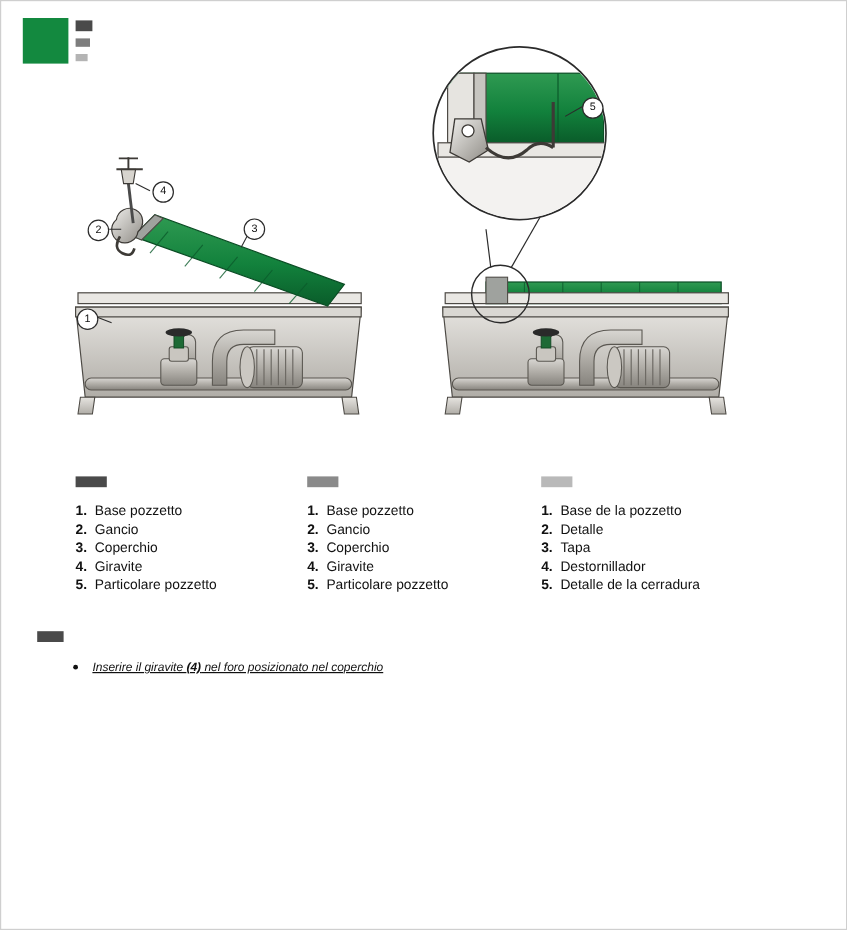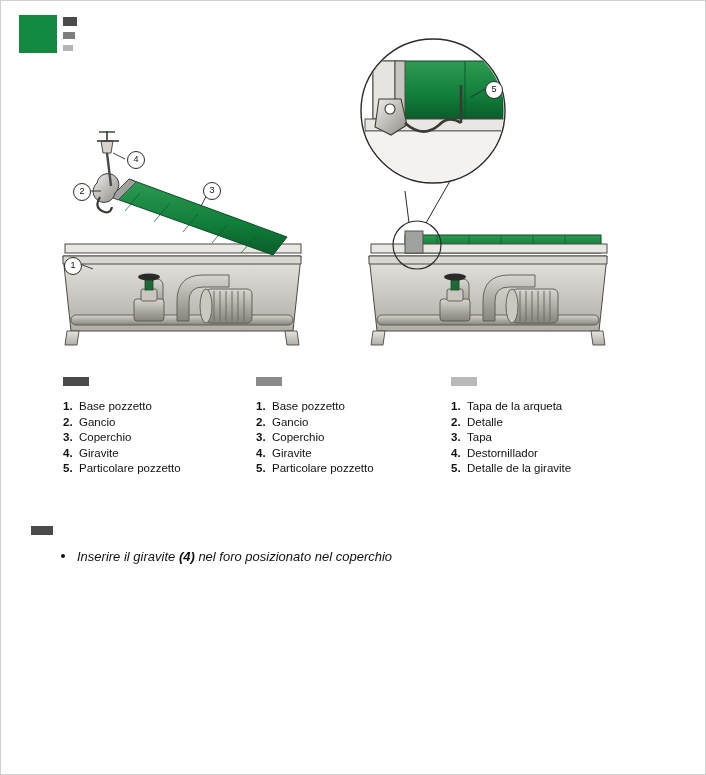--- a/index.html
+++ b/index.html
@@ -33,21 +33,21 @@
   
   .callout{
     position:absolute;
     width:16px;height:16px;border-radius:50%;
     border:1px solid #2b2b2b;background:#fff;
     font-size:9px;line-height:15px;text-align:center;color:#111;
   }
 
   
   .legend{
-    position:absolute;top:376px;left:0;width:635px;height:120px;
+    position:absolute;top:396px;left:0;width:635px;height:120px;
   }
   .legend-col{position:absolute;top:0;}
   .legend-col.c1{left:62px;}
   .legend-col.c2{left:255px;}
   .legend-col.c3{left:450px;}
   .legend-swatch{width:26px;height:9px;margin-bottom:13px;}
   .legend-swatch.s1{background:#4a4a4a;}
   .legend-swatch.s2{background:#8a8a8a;}
   .legend-swatch.s3{background:#b9b9b9;}
   .legend-list{margin:0;padding:0;list-style:none;}
@@ -59,23 +59,24 @@
 
   
   .instructions{position:absolute;left:0;top:515px;width:706px;}
   .instr-swatch{position:absolute;left:30px;top:10px;width:22px;height:9px;background:#4a4a4a;}
   .instr-list{
     position:absolute;left:52px;top:32px;width:620px;
     margin:0;padding:0 0 0 18px;list-style:none;
   }
   .instr-list li{
     position:relative;
-    font-style:italic;font-size:13px;line-height:17px;
+    font-style:italic;font-size:10px;line-height:17px;
     color:#111;margin-bottom:3px;
     padding-left:6px;
+    text-decoration:underline;
   }
   .instr-list li:before{
     content:"";position:absolute;left:-10px;top:6px;
     width:4px;height:4px;border-radius:50%;background:#111;
   }
   .instr-list li b{font-weight:bold;font-style:italic;}
 </style>
 </head>
 <body>
 
@@ -274,25 +275,25 @@
         <li><span class="num">2.</span><span>Gancio</span></li>
         <li><span class="num">3.</span><span>Coperchio</span></li>
         <li><span class="num">4.</span><span>Giravite</span></li>
         <li><span class="num">5.</span><span>Particolare pozzetto</span></li>
       </ul>
     </div>
 
     <div class="legend-col c3">
       <div class="legend-swatch s3"></div>
       <ul class="legend-list">
-        <li><span class="num">1.</span><span>Tapa de la arqueta</span></li>
+        <li><span class="num">1.</span><span>Base de la pozzetto</span></li>
         <li><span class="num">2.</span><span>Detalle</span></li>
         <li><span class="num">3.</span><span>Tapa</span></li>
         <li><span class="num">4.</span><span>Destornillador</span></li>
-        <li><span class="num">5.</span><span>Detalle de la giravite</span></li>
+        <li><span class="num">5.</span><span>Detalle de la cerradura</span></li>
       </ul>
     </div>
   </div>
 
   <div class="instructions">
     <div class="instr-swatch"></div>
     <ul class="instr-list">
       <li>Inserire il giravite <b>(4)</b> nel foro posizionato nel coperchio</li>
     </ul>
   </div>

